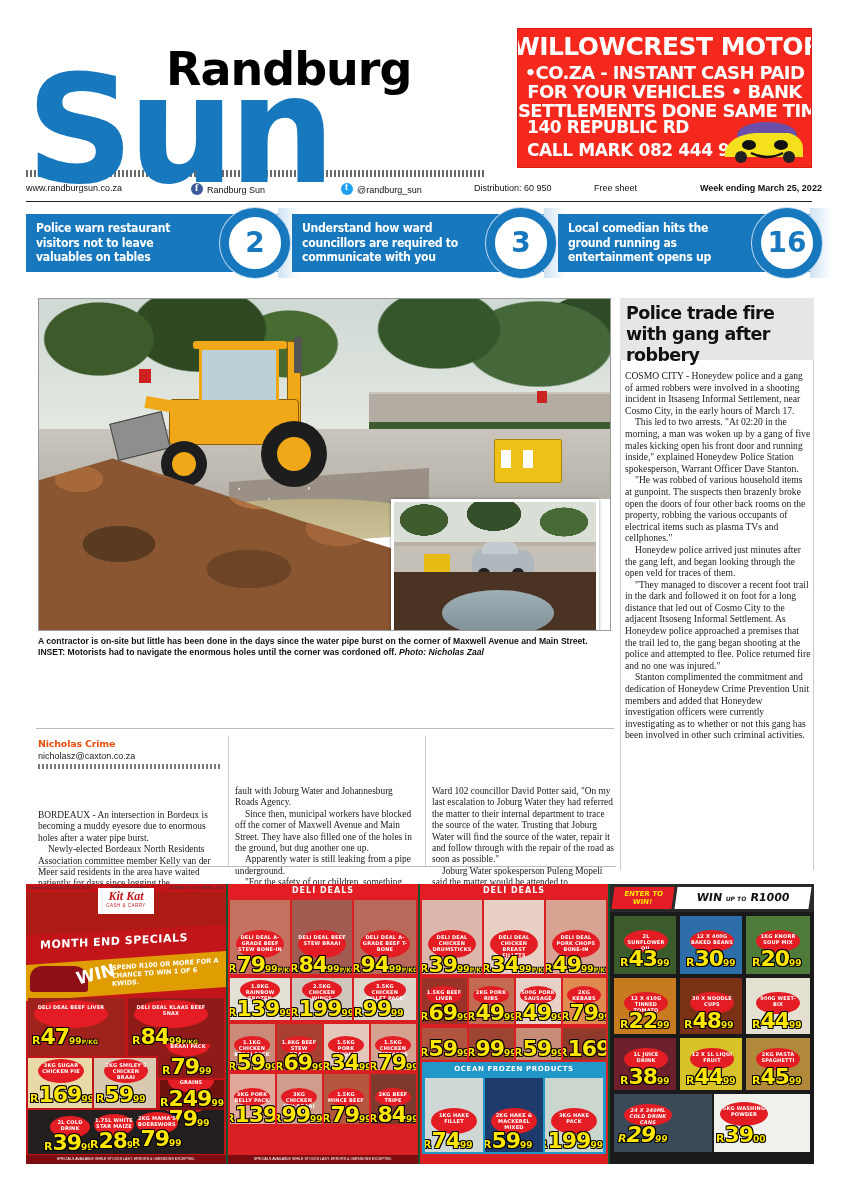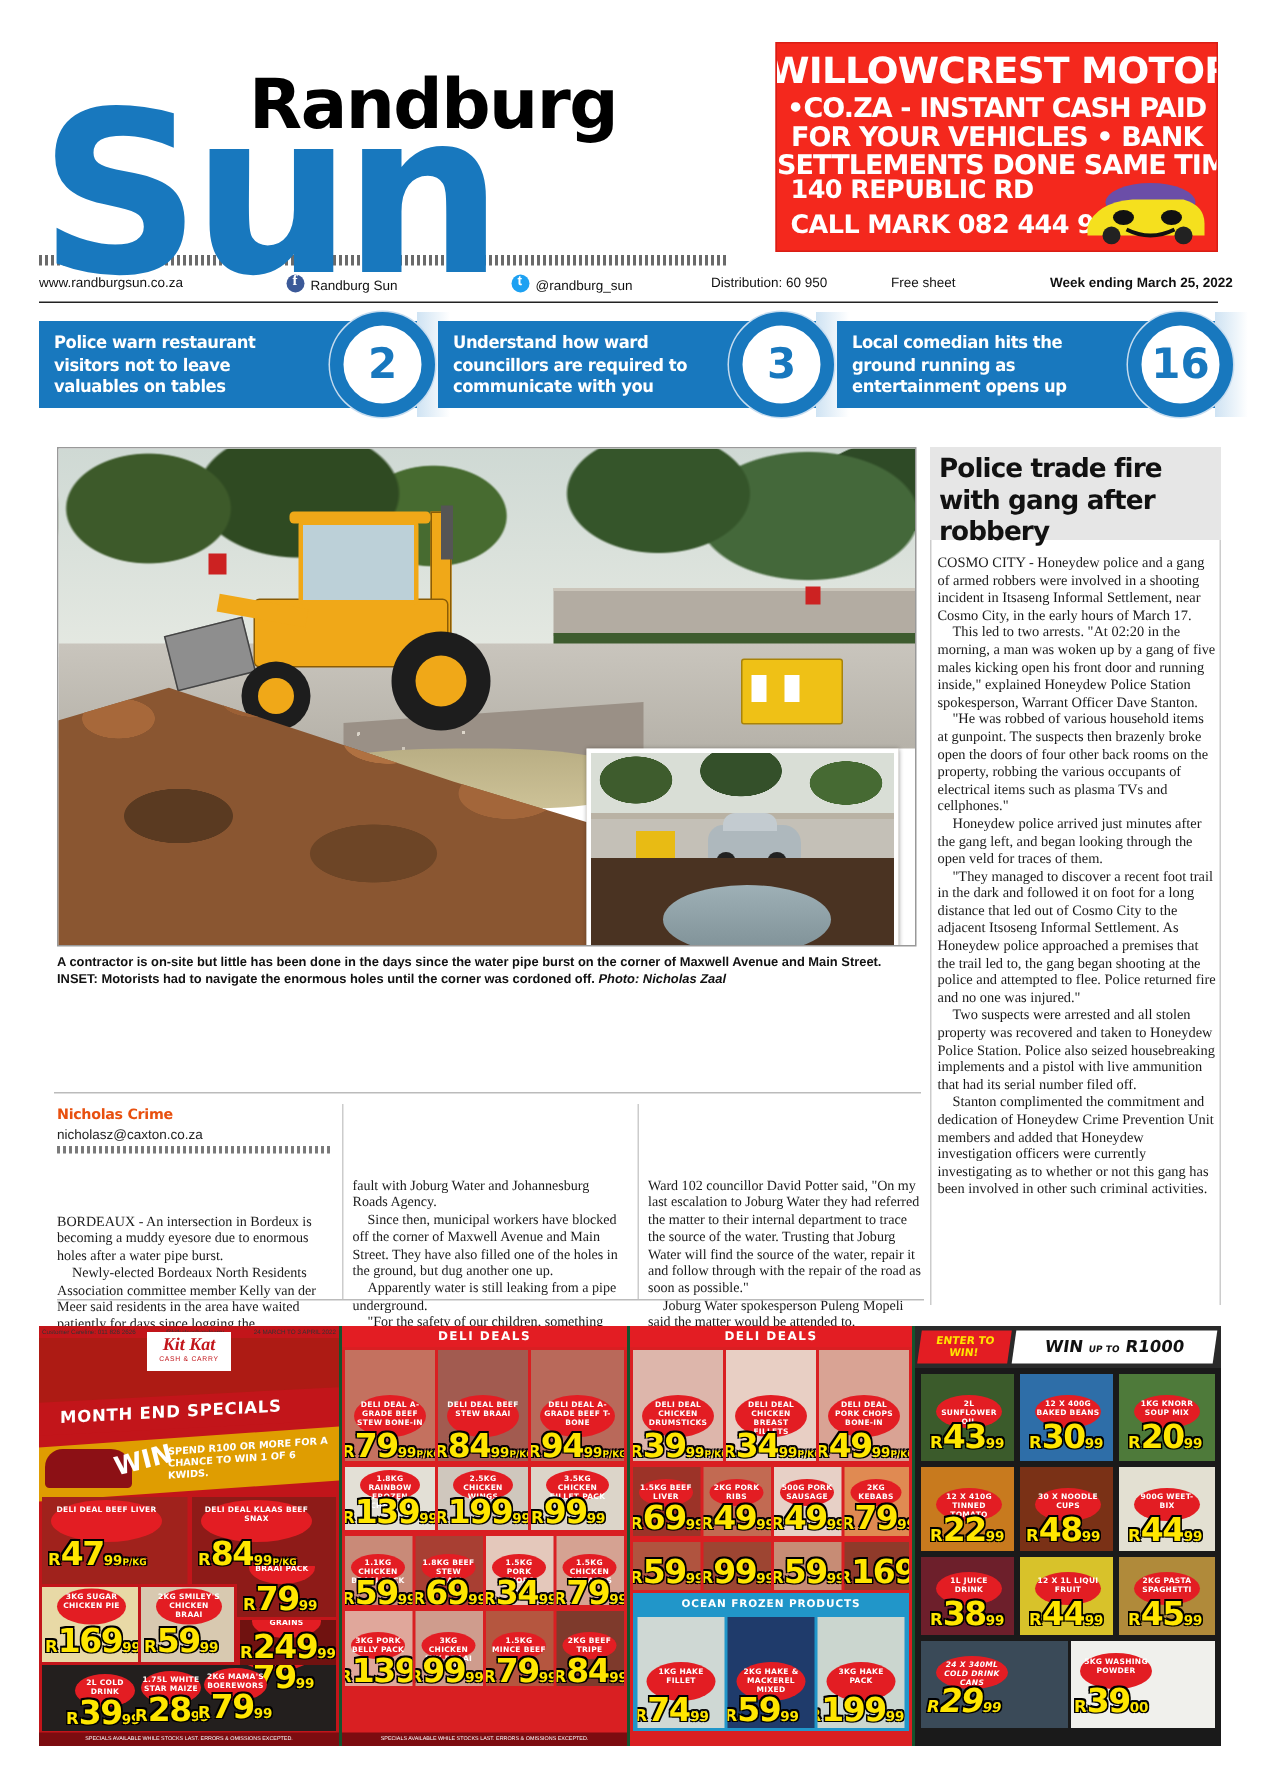--- a/index.html
+++ b/index.html
@@ -504,21 +504,20 @@
     <div class="sb-rule-l"></div>
     <div class="sb-rule-r"></div>
     <div class="sb-head-bg"></div>
     <div class="sb-head">Police trade fire with gang after robbery</div>
     <div class="sb-body">
       <p>COSMO CITY - Honeydew police and a gang of armed robbers were involved in a shooting incident in Itsaseng Informal Settlement, near Cosmo City, in the early hours of March 17.</p>
       <p>This led to two arrests. "At 02:20 in the morning, a man was woken up by a gang of five males kicking open his front door and running inside," explained Honeydew Police Station spokesperson, Warrant Officer Dave Stanton.</p>
       <p>"He was robbed of various household items at gunpoint. The suspects then brazenly broke open the doors of four other back rooms on the property, robbing the various occupants of electrical items such as plasma TVs and cellphones."</p>
       <p>Honeydew police arrived just minutes after the gang left, and began looking through the open veld for traces of them.</p>
       <p>"They managed to discover a recent foot trail in the dark and followed it on foot for a long distance that led out of Cosmo City to the adjacent Itsoseng Informal Settlement. As Honeydew police approached a premises that the trail led to, the gang began shooting at the police and attempted to flee. Police returned fire and no one was injured."</p>
-      <p>Two suspects were arrested and all stolen property was recovered and taken to Honeydew Police Station. Police also seized housebreaking implements and a pistol with live ammunition that had its serial number filed off.</p>
       <p>Stanton complimented the commitment and dedication of Honeydew Crime Prevention Unit members and added that Honeydew investigation officers were currently investigating as to whether or not this gang has been involved in other such criminal activities.</p>
     </div>
   </div>
 
   <div class="adblock">
 
     <div class="ad-panel ad-a">
       <div class="ad-topline">
         <span>Customer Careline: 011 826 2626</span>
         <span>@kitkatcashandcarry</span>

